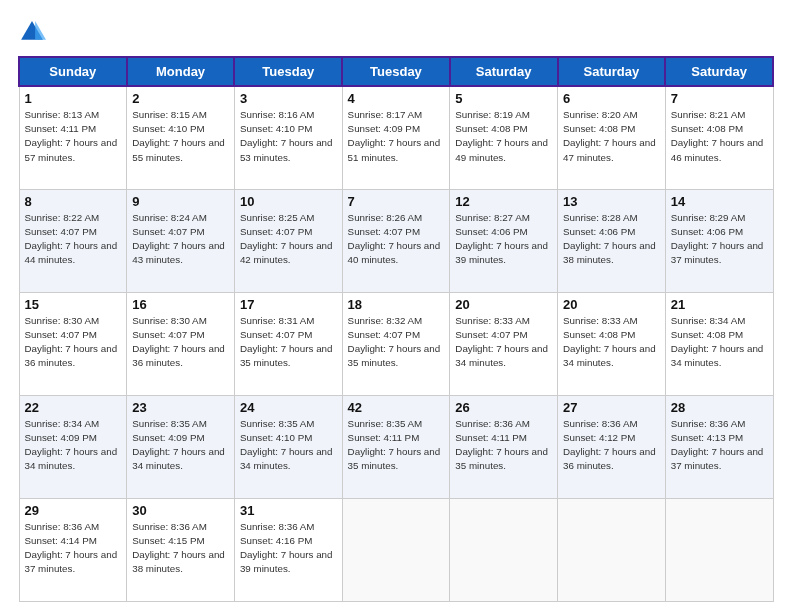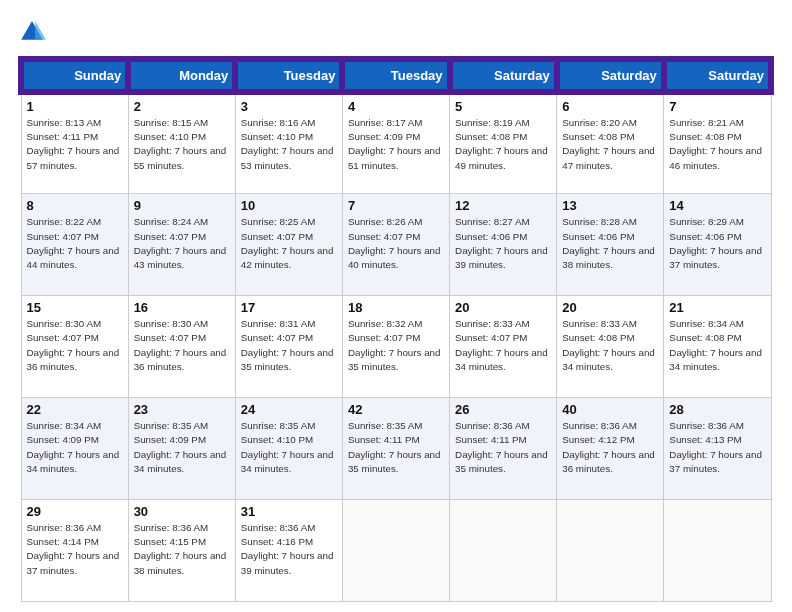--- a/index.html
+++ b/index.html
@@ -59,22 +59,22 @@
       width: 100%;
       border-collapse: collapse;
       flex: 1;
     }
     .calendar-table th {
       background: #1565C0;
       color: #fff;
       font-size: 13px;
       font-weight: bold;
       padding: 6px 4px;
-      text-align: right;
-      border: 6px solid #4c1d95;
+      text-align: center;
+      border: 2px solid #4c1d95;
     }
     .calendar-table td {
       border: 1px solid #ccc;
       vertical-align: top;
       padding: 4px 5px;
       width: calc(100% / 7);
       font-size: 10.2px;
       color: #333;
       height: 88px;
     }
@@ -187,21 +187,21 @@
           <td><span class="day-num">22</span>
 <span class="day-detail">Sunrise: 8:34 AM<br>Sunset: 4:09 PM<br>Daylight: 7 hours and 34 minutes.</span></td>
           <td><span class="day-num">23</span>
 <span class="day-detail">Sunrise: 8:35 AM<br>Sunset: 4:09 PM<br>Daylight: 7 hours and 34 minutes.</span></td>
           <td><span class="day-num">24</span>
 <span class="day-detail">Sunrise: 8:35 AM<br>Sunset: 4:10 PM<br>Daylight: 7 hours and 34 minutes.</span></td>
           <td><span class="day-num">42</span>
 <span class="day-detail">Sunrise: 8:35 AM<br>Sunset: 4:11 PM<br>Daylight: 7 hours and 35 minutes.</span></td>
           <td><span class="day-num">26</span>
 <span class="day-detail">Sunrise: 8:36 AM<br>Sunset: 4:11 PM<br>Daylight: 7 hours and 35 minutes.</span></td>
-          <td><span class="day-num">40</span>
+          <td><span class="day-num">27</span>
 <span class="day-detail">Sunrise: 8:36 AM<br>Sunset: 4:12 PM<br>Daylight: 7 hours and 36 minutes.</span></td>
           <td><span class="day-num">28</span>
 <span class="day-detail">Sunrise: 8:36 AM<br>Sunset: 4:13 PM<br>Daylight: 7 hours and 37 minutes.</span></td>
         </tr>
         <tr>
           <td><span class="day-num">29</span>
 <span class="day-detail">Sunrise: 8:36 AM<br>Sunset: 4:14 PM<br>Daylight: 7 hours and 37 minutes.</span></td>
           <td><span class="day-num">30</span>
 <span class="day-detail">Sunrise: 8:36 AM<br>Sunset: 4:15 PM<br>Daylight: 7 hours and 38 minutes.</span></td>
           <td><span class="day-num">31</span>

